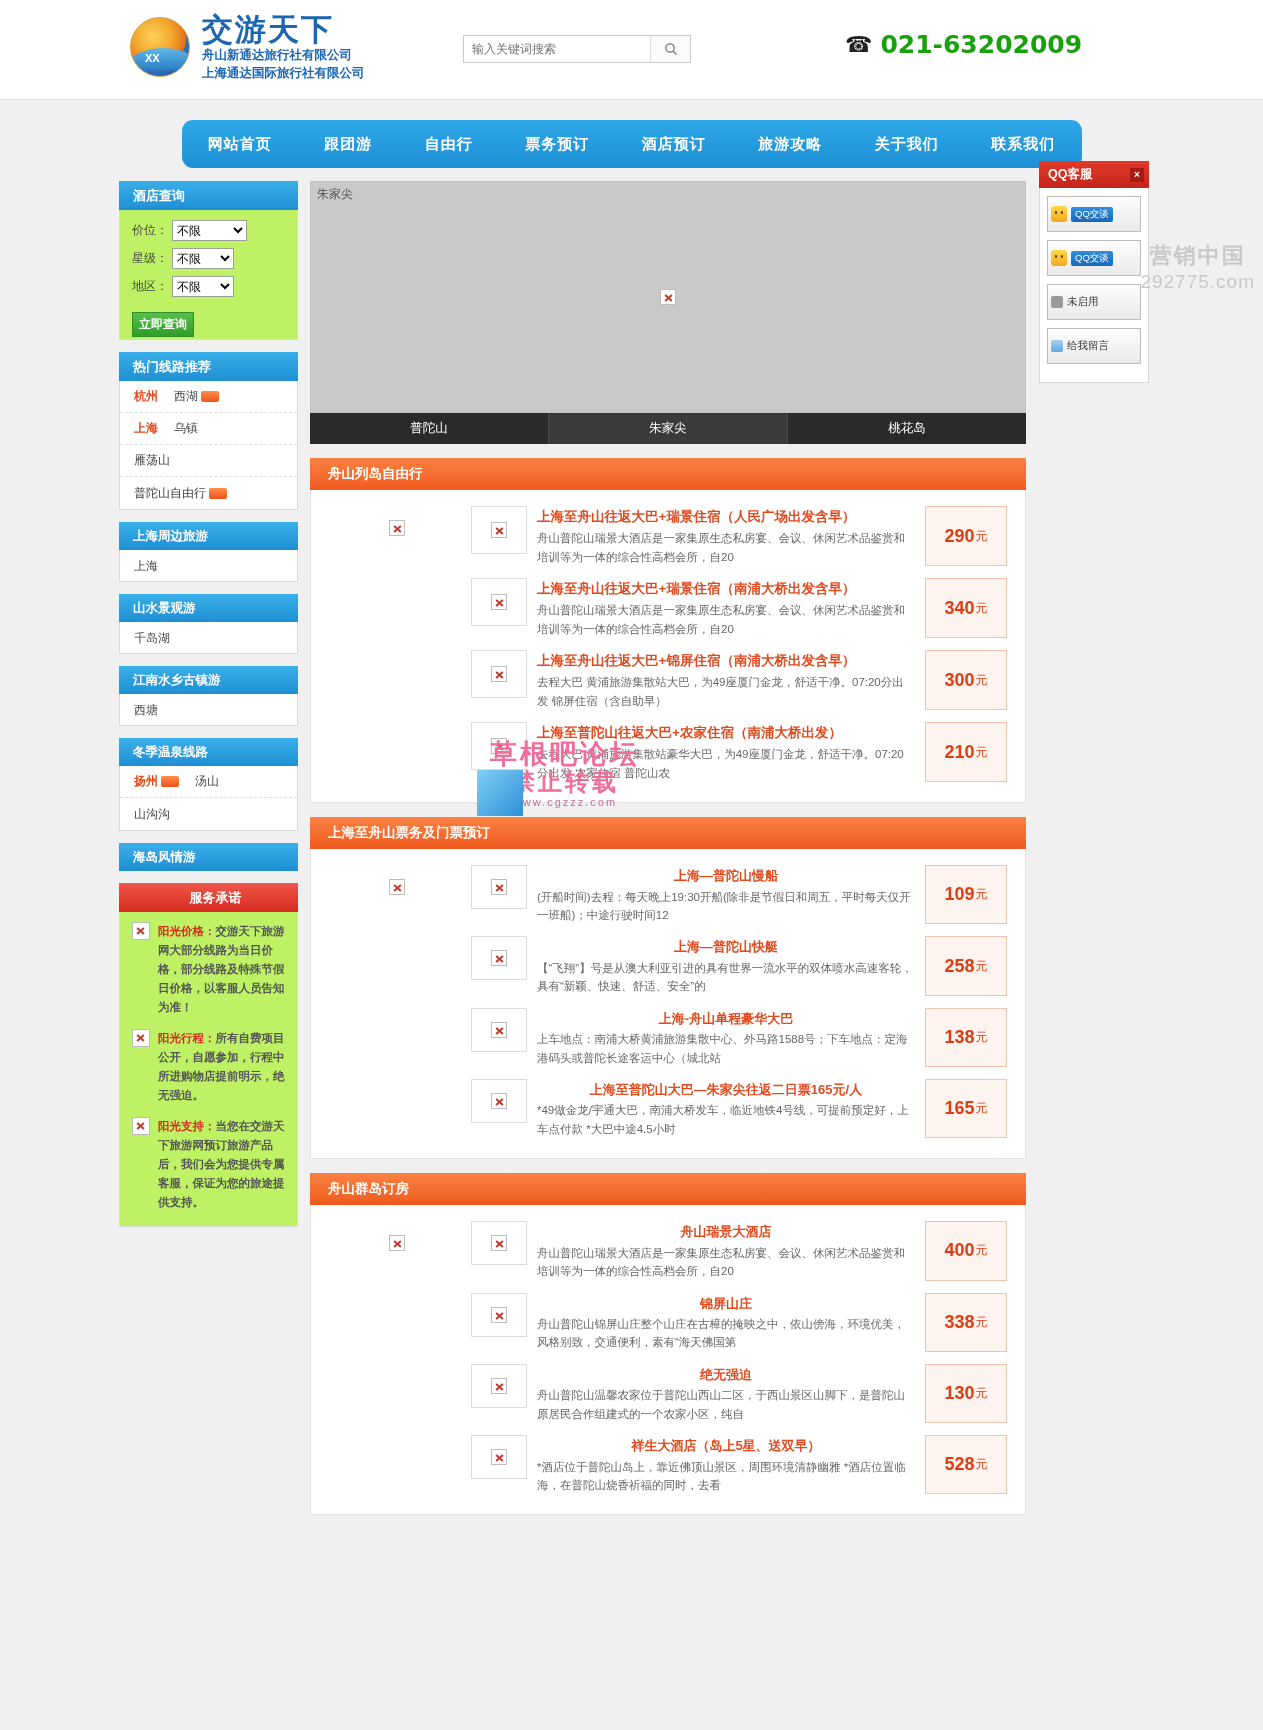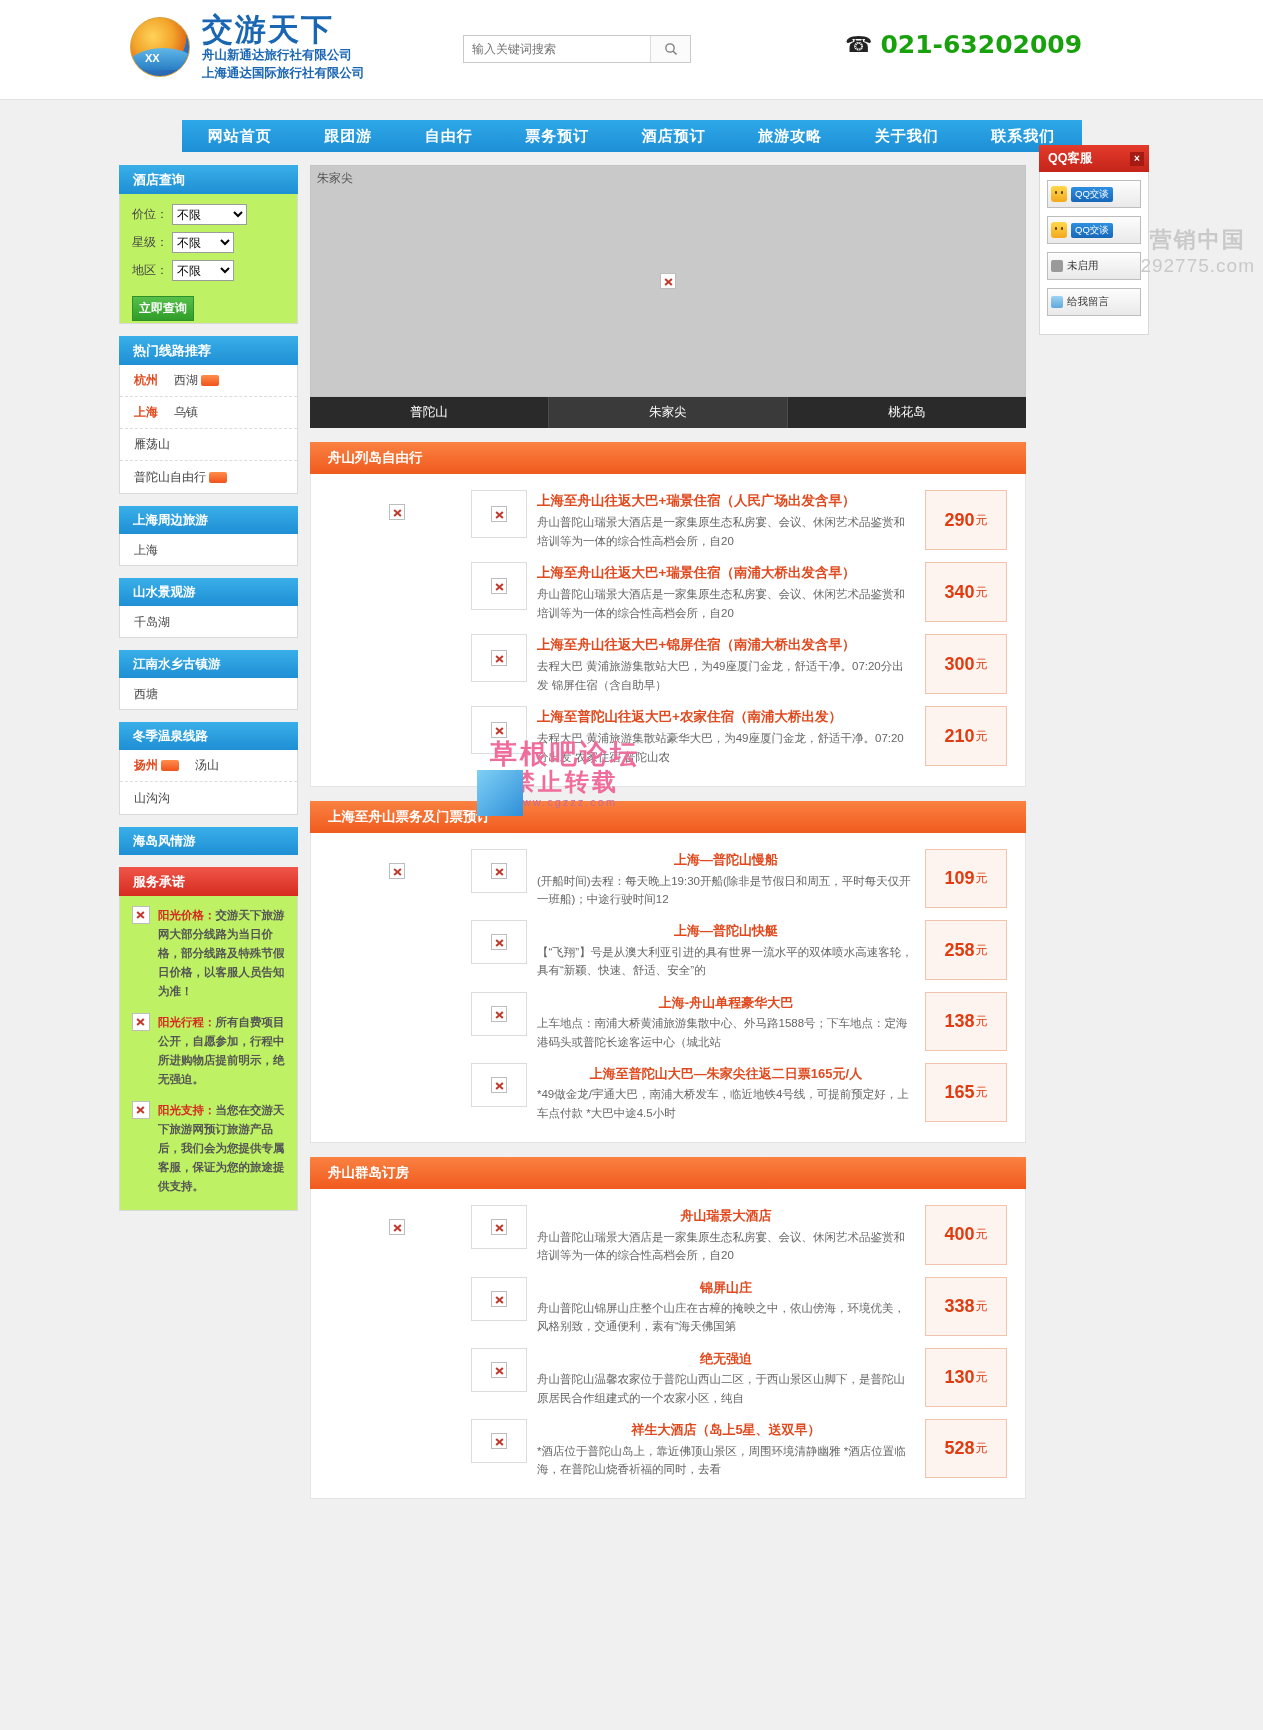--- a/index.html
+++ b/index.html
@@ -59,44 +59,44 @@
   .phone {
     position:absolute; left:845px; top:30px;
     display:flex; align-items:center; gap:8px;
   }
   .phone-icon { font-size:22px; color:#222; line-height:1; }
   .phone-num { color:#18a10d; font-size:25px; font-weight:bold; font-family:"DejaVu Sans",sans-serif; }
 
   
   .nav-wrap { background:#f0f0f0; padding-top:20px; }
   .nav {
-    width:900px; margin:0 auto; height:32px;
+    width:900px; margin:0 auto; height:48px;
     background:linear-gradient(#2ea8e8,#1d8fd6);
     display:flex; align-items:center; justify-content:space-around;
-    border-radius:0;
+    border-radius:11px;
   }
   .nav a {
     color:#fff; font-size:15px; font-weight:bold; text-decoration:none;
     padding:0 12px; line-height:42px; letter-spacing:1px;
   }
 
   
   .body-wrap { width:1263px; position:relative; padding-top:13px; }
   .left-col { position:absolute; left:119px; top:13px; width:179px; }
   .main-col { position:absolute; left:310px; top:13px; width:716px; }
   .right-col { position:absolute; left:1039px; top:-7px; width:110px; }
 
   
   .panel { margin-bottom:12px; }
   .panel-hd {
     height:29px; line-height:29px; padding-left:14px;
     color:#fff; font-weight:bold; font-size:13px;
     background:linear-gradient(#39afe9,#1f8fd4);
   }
-  .panel-hd.red { background:linear-gradient(#f0564a,#d62b1f); }
+  .panel-hd.red { background:linear-gradient(#f0564a,#d62b1f);text-align:center; }
   .panel-bd {
     border:1px solid #d9d9d9; border-top:0; background:#bef264; padding:10px 12px 2px;
   }
   .form-row { display:flex; align-items:center; margin-bottom:7px; font-size:12px; color:#444;}
   .form-row label { width:40px; }
   .form-row select {
     font-size:12px; height:21px; border:1px solid #9c9c9c; background:#fff;
     font-family:"Liberation Sans",sans-serif;
   }
   .sel-w1 { width:75px; }
@@ -207,21 +207,21 @@
     height:27px; background:linear-gradient(#e33b2b,#c4241a); color:#fff;
     font-size:12.5px; font-weight:bold; display:flex; align-items:center;
     justify-content:space-between; padding:0 5px 0 9px;
   }
   .qq-close {
     width:14px; height:14px; background:#a51a12; color:#fff; font-size:10px;
     display:flex; align-items:center; justify-content:center; cursor:pointer;
   }
   .qq-bd { border:1px solid #d8d8d8; border-top:0; background:#fff; padding:8px 7px 10px; }
   .qq-btn {
-    height:28px; margin-bottom:8px; border:1px solid #bdbdbd;
+    height:36px; margin-bottom:8px; border:1px solid #bdbdbd;
     background:linear-gradient(#fdfdfd,#e9e9e9);
     display:flex; align-items:center; gap:4px; padding-left:3px;
     font-size:10.5px; color:#333; cursor:pointer;
   }
   .qq-face {
     width:16px; height:16px; border-radius:3px;
     background:linear-gradient(#ffd84a,#f3a91e); position:relative; flex:0 0 16px;
   }
   .qq-face:before, .qq-face:after{
     content:""; position:absolute; top:5px; width:2px; height:3px; background:#5a3b00; border-radius:1px;

